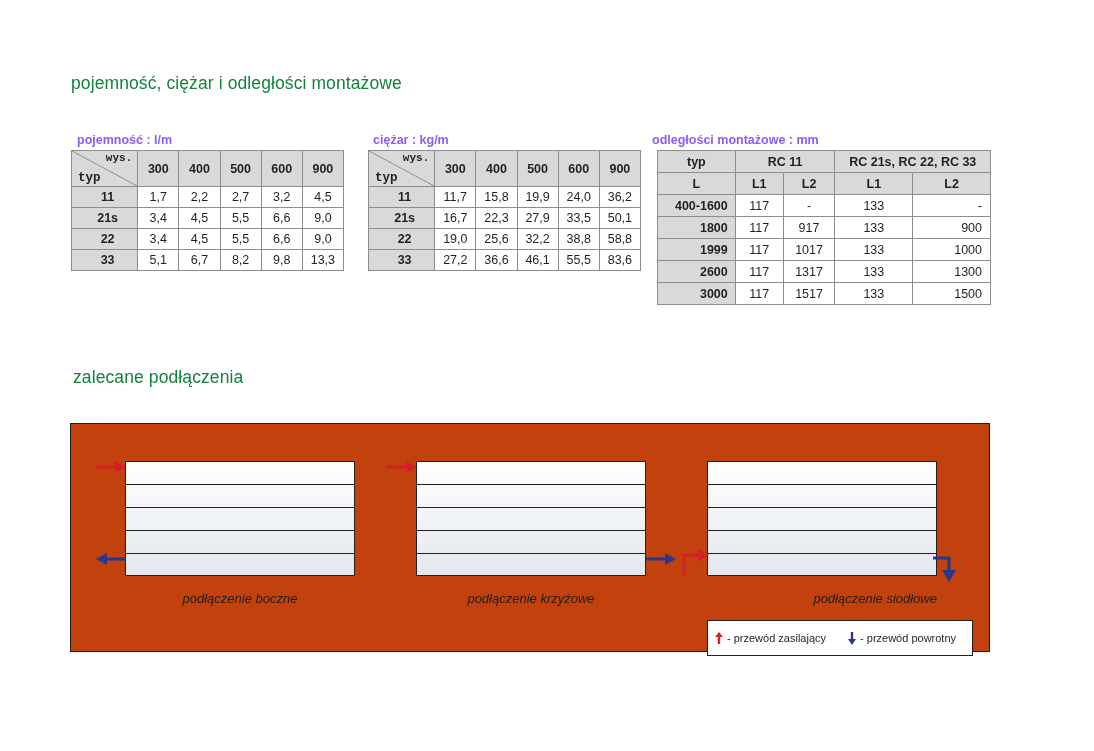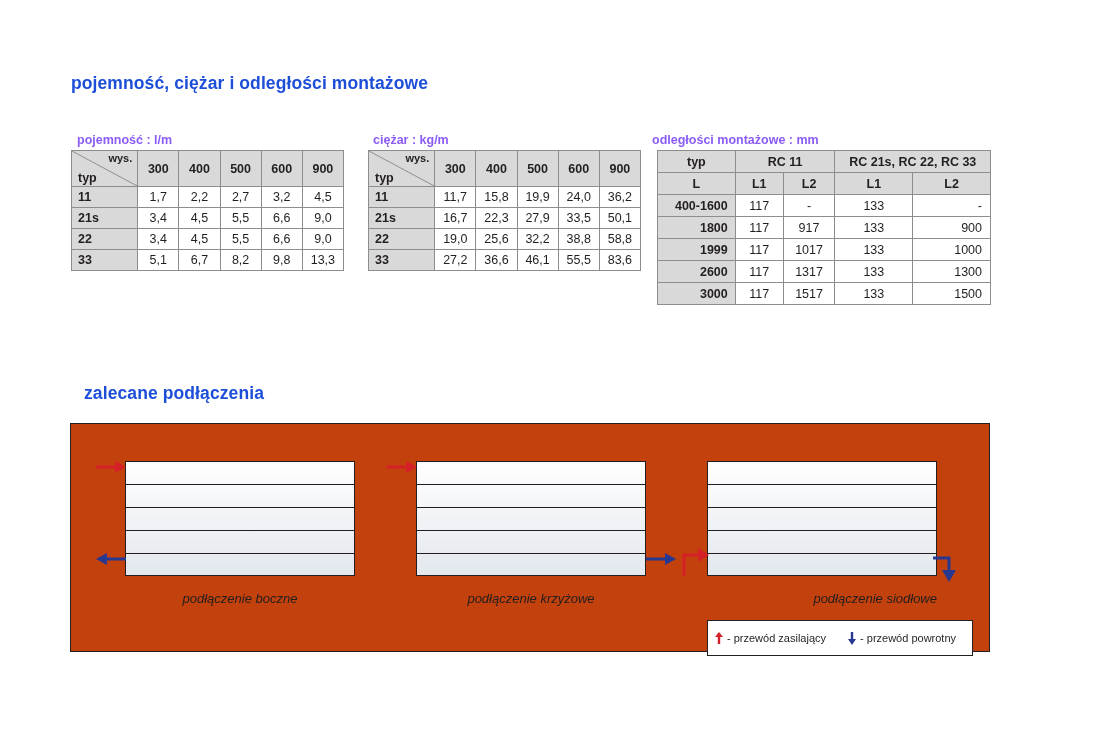--- a/index.html
+++ b/index.html
@@ -17,28 +17,28 @@
   }
   .page {
     position: absolute;
     left: 0; top: 0;
     width: 1094px;
     height: 751px;
   }
   
   .section-title {
     position: absolute;
-    color: #1d4ed8;
+    color: #15803d;
     font-size: 17.5px;
-    font-weight: bold;
+    font-weight: normal;
     letter-spacing: 0.1px;
     white-space: nowrap;
   }
   #title-1 { left: 71px; top: 73px; }
-  #title-2 { left: 84px; top: 367px; margin-top: 16px; }
+  #title-2 { left: 73px; top: 367px; }
 
   
   .tbl-caption {
     position: absolute;
     font-size: 12.5px;
     font-weight: bold;
     color: #8b5cf6;
     white-space: nowrap;
   }
   #cap-1 { left: 77px;  top: 133px; }
@@ -99,23 +99,23 @@
     position: absolute;
     left: 6px;
     bottom: 1px;
     font-size: 12.5px;
     font-weight: bold;
   }
 
   
   #tbl-pojemnosc { left: 71px; top: 150px; width: 273px; }
   #tbl-ciezar    { left: 368px; top: 150px; width: 273px; }
-  #tbl-pojemnosc th.corner, #tbl-ciezar th.corner { width: 66px; height: 36px; }
+  #tbl-pojemnosc th.corner, #tbl-ciezar th.corner { width: 66px; height: 36px; font-family: Liberation Mono, monospace; }
   #tbl-pojemnosc thead th.colh, #tbl-ciezar thead th.colh { width: 41px; height: 36px; }
-  #tbl-pojemnosc tbody td, #tbl-ciezar tbody td { height: 21px; }
+  #tbl-pojemnosc tbody td, #tbl-ciezar tbody td { height: 21px; text-align: center; }
   #tbl-pojemnosc tbody td.rowhead, #tbl-ciezar tbody td.rowhead { width: 66px; }
 
   
   #tbl-odleglosci { left: 657px; top: 150px; width: 334px; }
   #tbl-odleglosci th, #tbl-odleglosci td { height: 22px; }
   #tbl-odleglosci .c-typ { width: 78px; }
   #tbl-odleglosci .c-l1a { width: 48px; }
   #tbl-odleglosci .c-l2a { width: 52px; }
   #tbl-odleglosci .c-l1b { width: 78px; }
   #tbl-odleglosci .c-l2b { width: 78px; }

